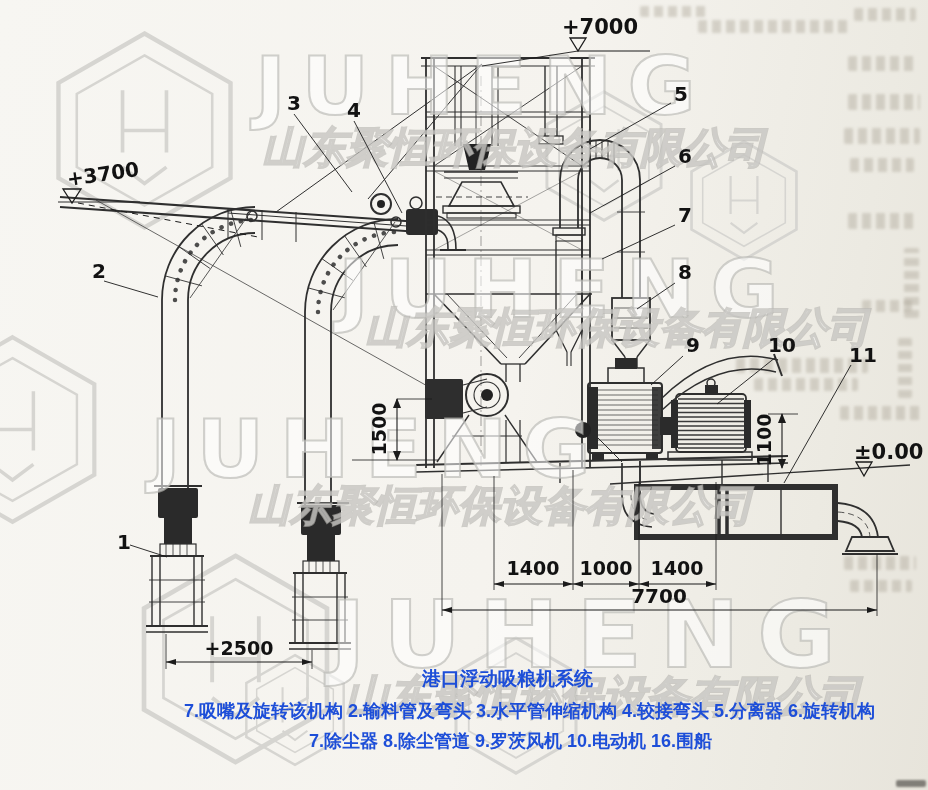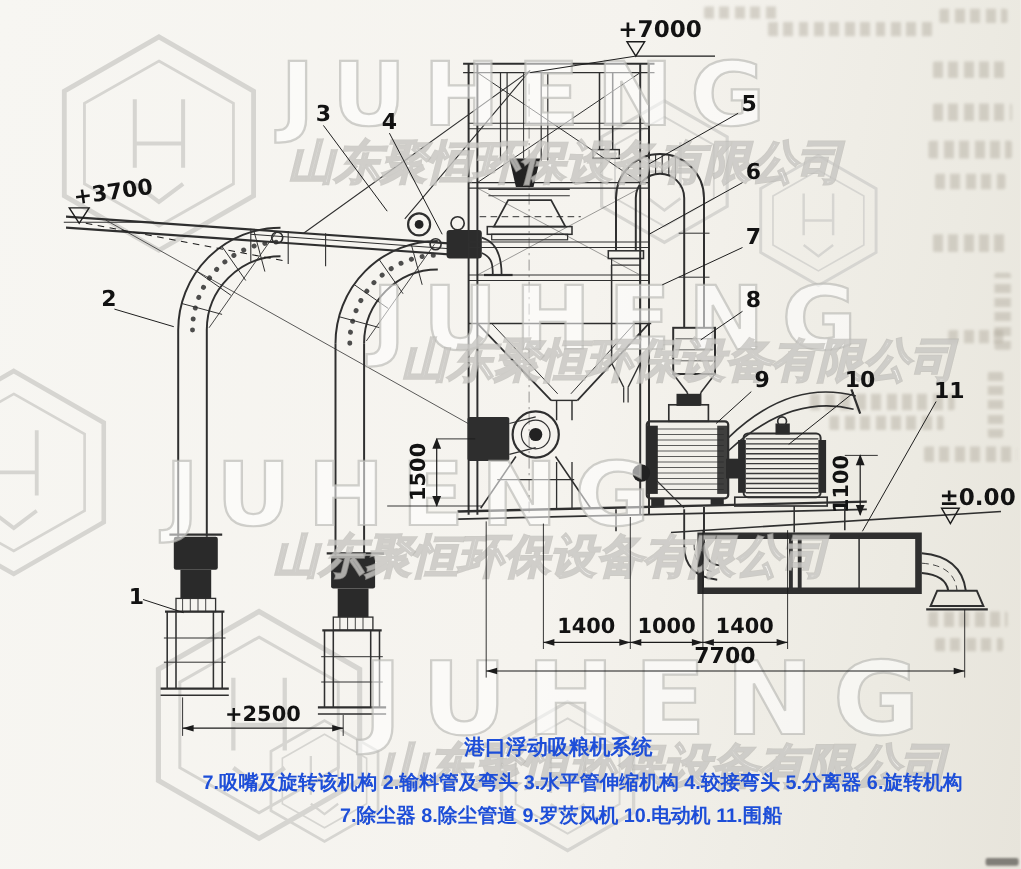--- a/index.html
+++ b/index.html
@@ -343,13 +343,13 @@
     <text class="dim" x="678" y="222" font-size="20">7</text>
     <text class="dim" x="678" y="279" font-size="20">8</text>
     <text class="dim" x="686" y="352" font-size="20">9</text>
     <text class="dim" x="768" y="352" font-size="20">10</text>
     <text class="dim" x="849" y="362" font-size="20">11</text>
   </g>
 </svg>
 
 <div class="caption" style="left:422px;top:666px;font-size:19px;">港口浮动吸粮机系统</div>
 <div class="caption" style="left:184px;top:699px;">7.吸嘴及旋转该机构 2.输料管及弯头 3.水平管伸缩机构 4.较接弯头 5.分离器 6.旋转机构</div>
-<div class="caption" style="left:309px;top:729px;">7.除尘器 8.除尘管道 9.罗茨风机 10.电动机 11.围船</div>
+<div class="caption" style="left:309px;top:729px;">7.除尘器 8.除尘管道 9.罗茨风机 10.电动机 16.围船</div>
 
 </body></html>

